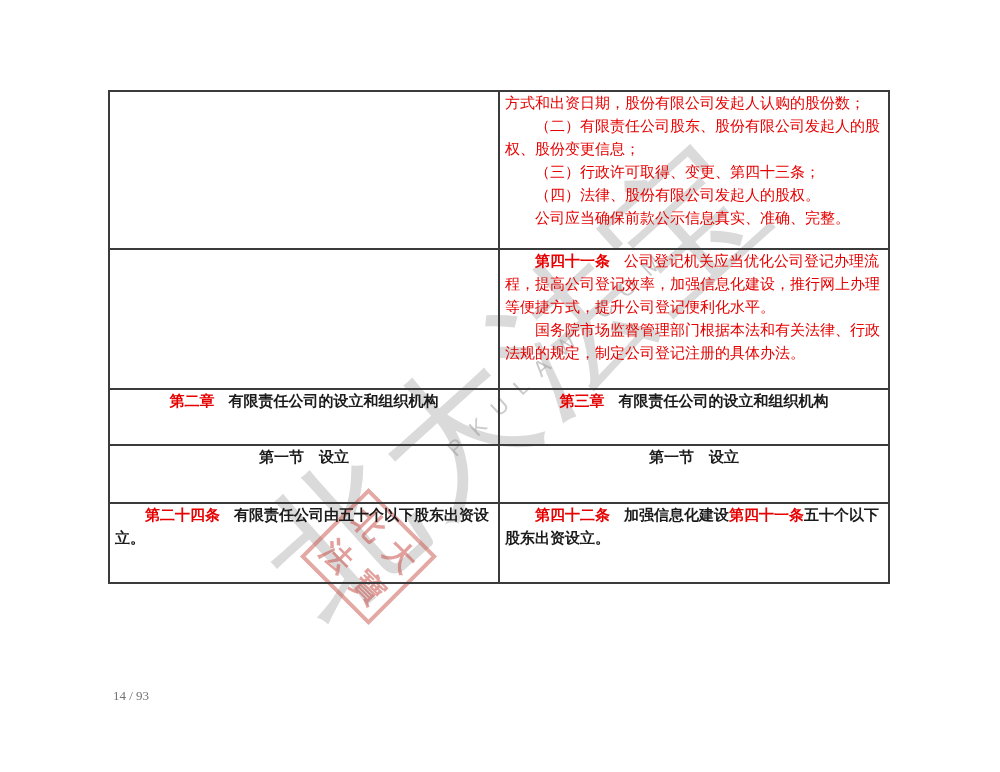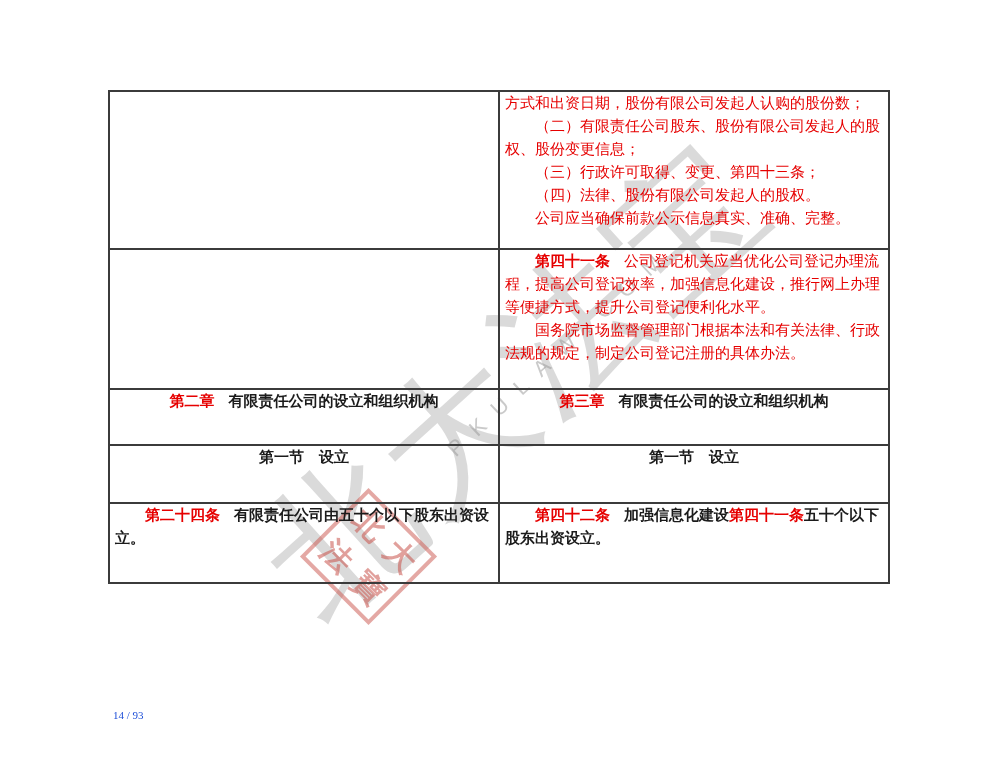--- a/index.html
+++ b/index.html
@@ -53,22 +53,22 @@
 
   .red{color:#e60000;font-family:"DejaVu Sans",sans-serif;}
   .red-b{color:#e60000;font-family:"DejaVu Sans",sans-serif;font-weight:bold;}
   .blk{color:#1b1b1b;font-family:"Liberation Serif",serif;font-weight:bold;}
   .blk-b{color:#1b1b1b;font-family:"Liberation Serif",serif;font-weight:bold;}
   .heading-line{font-size:15px;line-height:23px;white-space:nowrap;}
   .gap{margin-left:14px;}
 
   
   .pageno{
-    position:absolute;left:113px;top:709px;z-index:1;
-    font-size:11px;color:#1d4ed8;font-family:"Liberation Serif",serif;
+    position:absolute;left:113px;top:688px;z-index:1;
+    font-size:13px;color:#737373;font-family:"Liberation Serif",serif;
   }
 </style>
 </head>
 <body>
 
 <div class="page">
 
   <div class="wm-layer">
     <div class="wm-script">北大法宝</div>
     <div class="wm-latin">PKULAW.COM</div>

